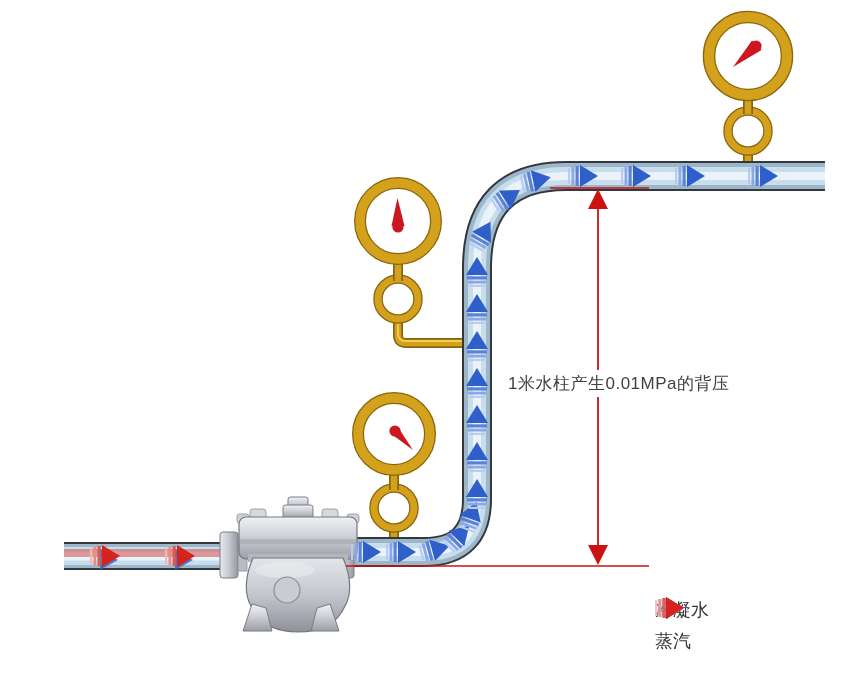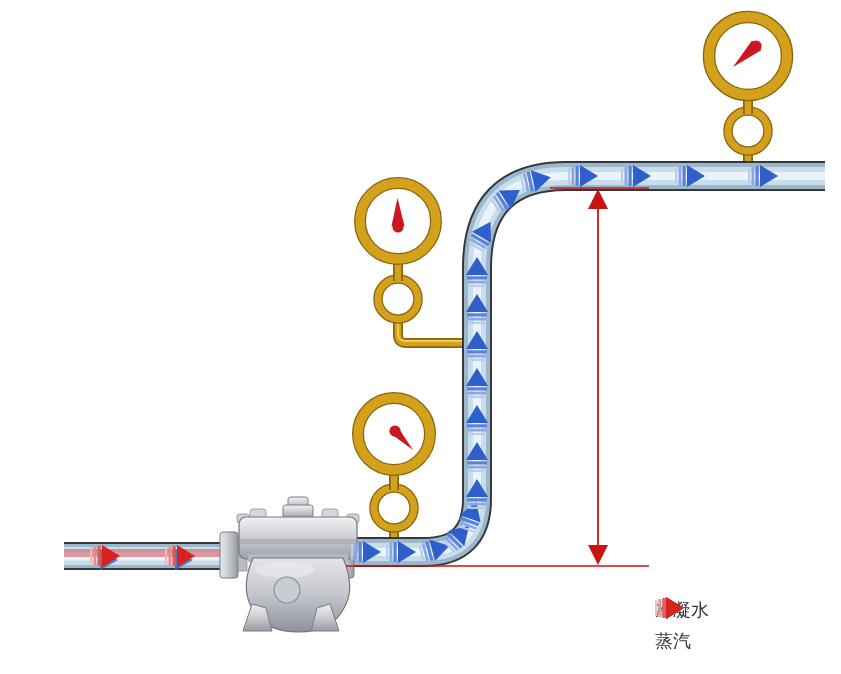--- a/index.html
+++ b/index.html
@@ -178,20 +178,21 @@
     <use href="#arrB" transform="translate(484,233) rotate(-60)"></use>
     <use href="#arrB" transform="translate(509,197) rotate(-33)"></use>
     <use href="#arrB" transform="translate(538,180) rotate(-12)"></use>
     <use href="#arrB" transform="translate(585,176)"></use>
     <use href="#arrB" transform="translate(638,176)"></use>
     <use href="#arrB" transform="translate(692,176)"></use>
     <use href="#arrB" transform="translate(765,176)"></use>
   </g>
 </svg>
 
+<div class="annotation">1米水柱产生0.01MPa的背压</div>
 
 <div class="legend">
   <div class="legend-row">
     <svg class="icon" viewBox="0 0 30 22">
       <rect x="0" y="3" width="2.2" height="16" fill="#c3d3f1"></rect>
       <rect x="3.5" y="2" width="2.8" height="18" fill="#94afe8"></rect>
       <rect x="7.5" y="1" width="3.2" height="20" fill="#5c82d8"></rect>
       <path d="M 11 0 L 29 11 L 11 22 Z" fill="#2f5fca"></path>
     </svg>
     <span class="legend-label">冷凝水</span>

